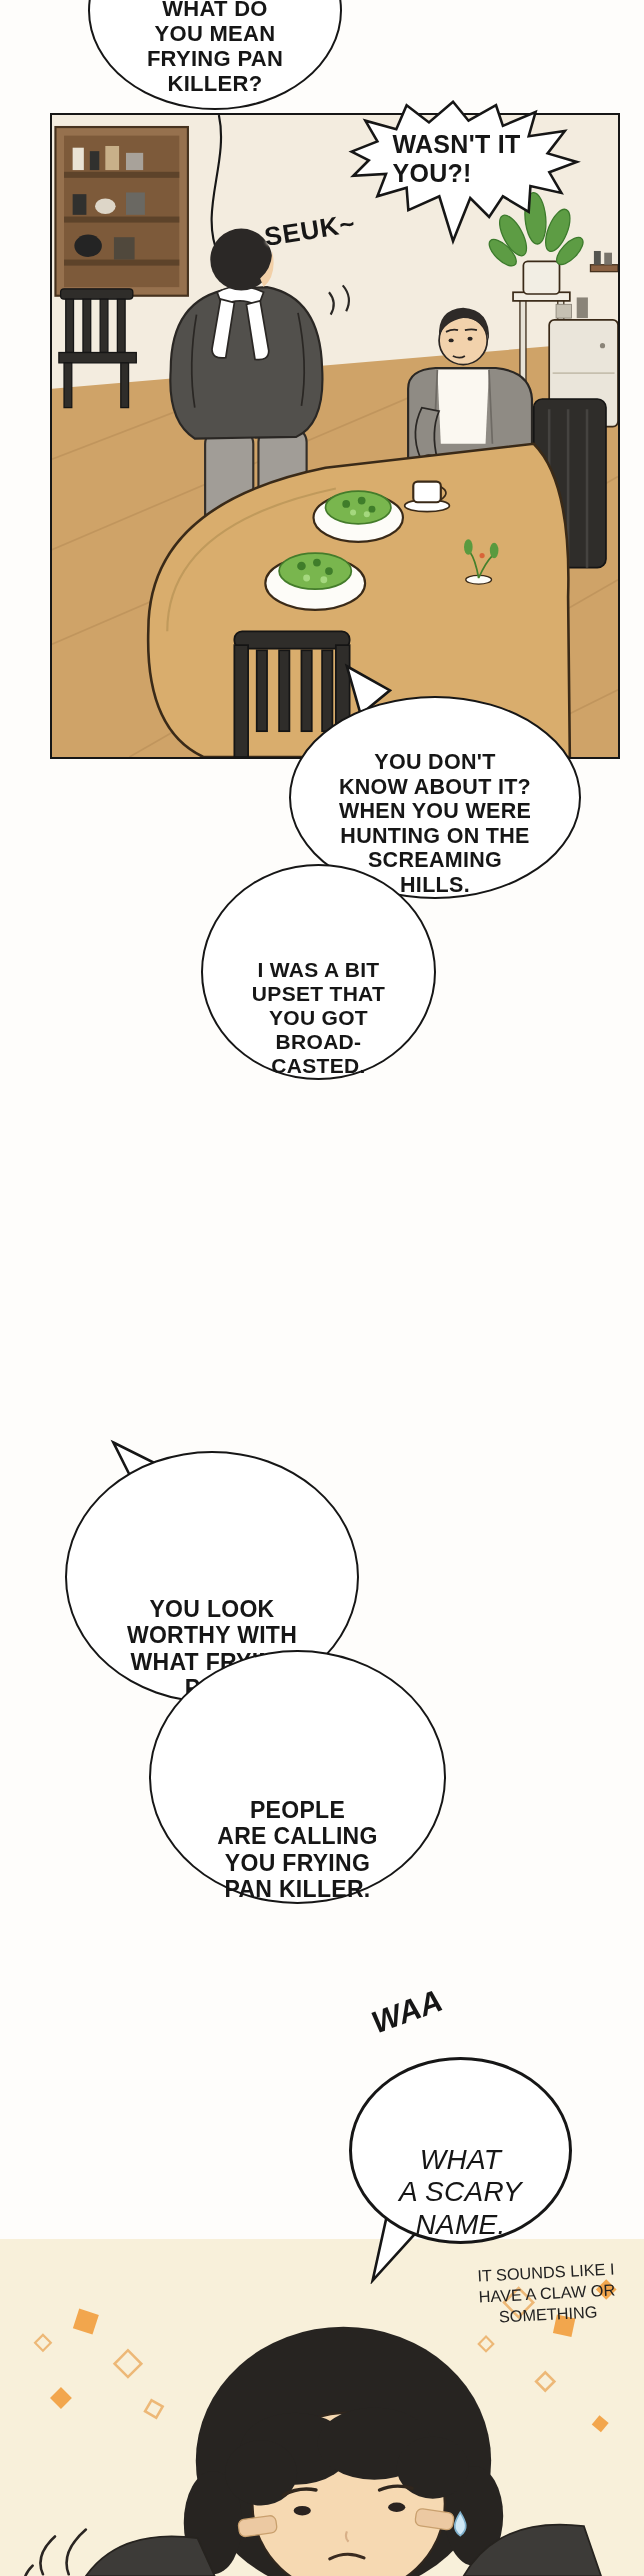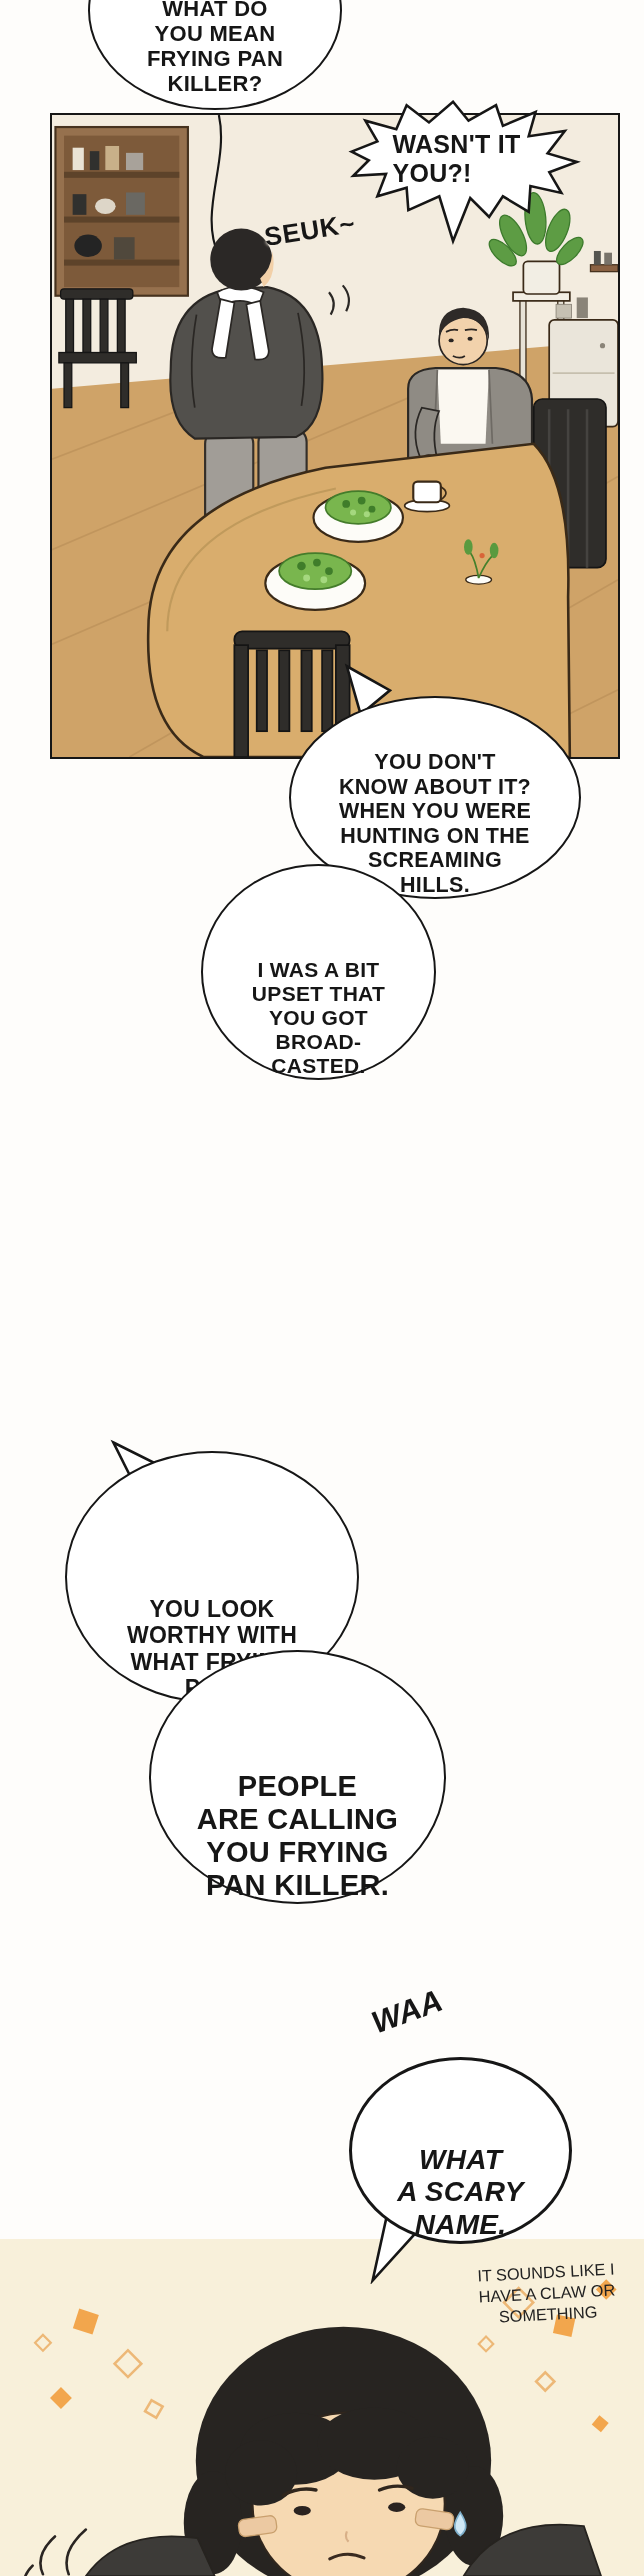--- a/index.html
+++ b/index.html
@@ -223,21 +223,21 @@
     <polygon points="4,4 52,28 26,48" fill="#ffffff" stroke="#161616" stroke-width="3"></polygon>
   </svg>
   <div class="bubble" style="left:65px;top:1451px;width:294px;height:252px">
     <span class="btxt" style="font-size:23px">YOU LOOK
 WORTHY WITH
 WHAT FRYING
 PAN.</span>
   </div>
 
   <div class="bubble" style="left:149px;top:1650px;width:297px;height:254px">
-    <span class="btxt" style="font-size:29px">PEOPLE
+    <span class="btxt" style="font-size:23px">PEOPLE
 ARE CALLING
 YOU FRYING
 PAN KILLER.</span>
   </div>
 
   <div class="bottom-scene">
     <svg viewBox="0 0 750 392" preserveAspectRatio="none">
       <rect width="750" height="392" fill="#f8f0da"></rect>
       <g>
         <rect x="88" y="84" width="24" height="24" fill="#f2a64d" transform="rotate(18 100 96)"></rect>
@@ -279,21 +279,21 @@
       </g>
     </svg>
   </div>
 
   <div class="sfx" style="left:371px;top:1994px;font-size:31px;font-style:italic;transform:rotate(-20deg)">WAA</div>
 
   <svg class="tail" style="left:364px;top:2203px" width="62" height="81" viewBox="0 0 72 94">
     <polygon points="10,90 28,8 68,26" fill="#ffffff" stroke="#161616" stroke-width="3"></polygon>
   </svg>
   <div class="bubble" style="left:349px;top:2057px;width:223px;height:187px;border-width:3.4px">
-    <span class="btxt" style="font-size:28px;font-style:italic;font-weight:700;line-height:1.16">WHAT
+    <span class="btxt" style="font-size:28px;font-style:italic;font-weight:400;line-height:1.16">WHAT
 A SCARY
 NAME.</span>
   </div>
 
   <div class="note" style="left:467px;top:2262px;width:160px;font-size:16.3px;transform:rotate(-3deg)">IT SOUNDS LIKE I
 HAVE A CLAW OR
 SOMETHING</div>
 
 </div>
 

